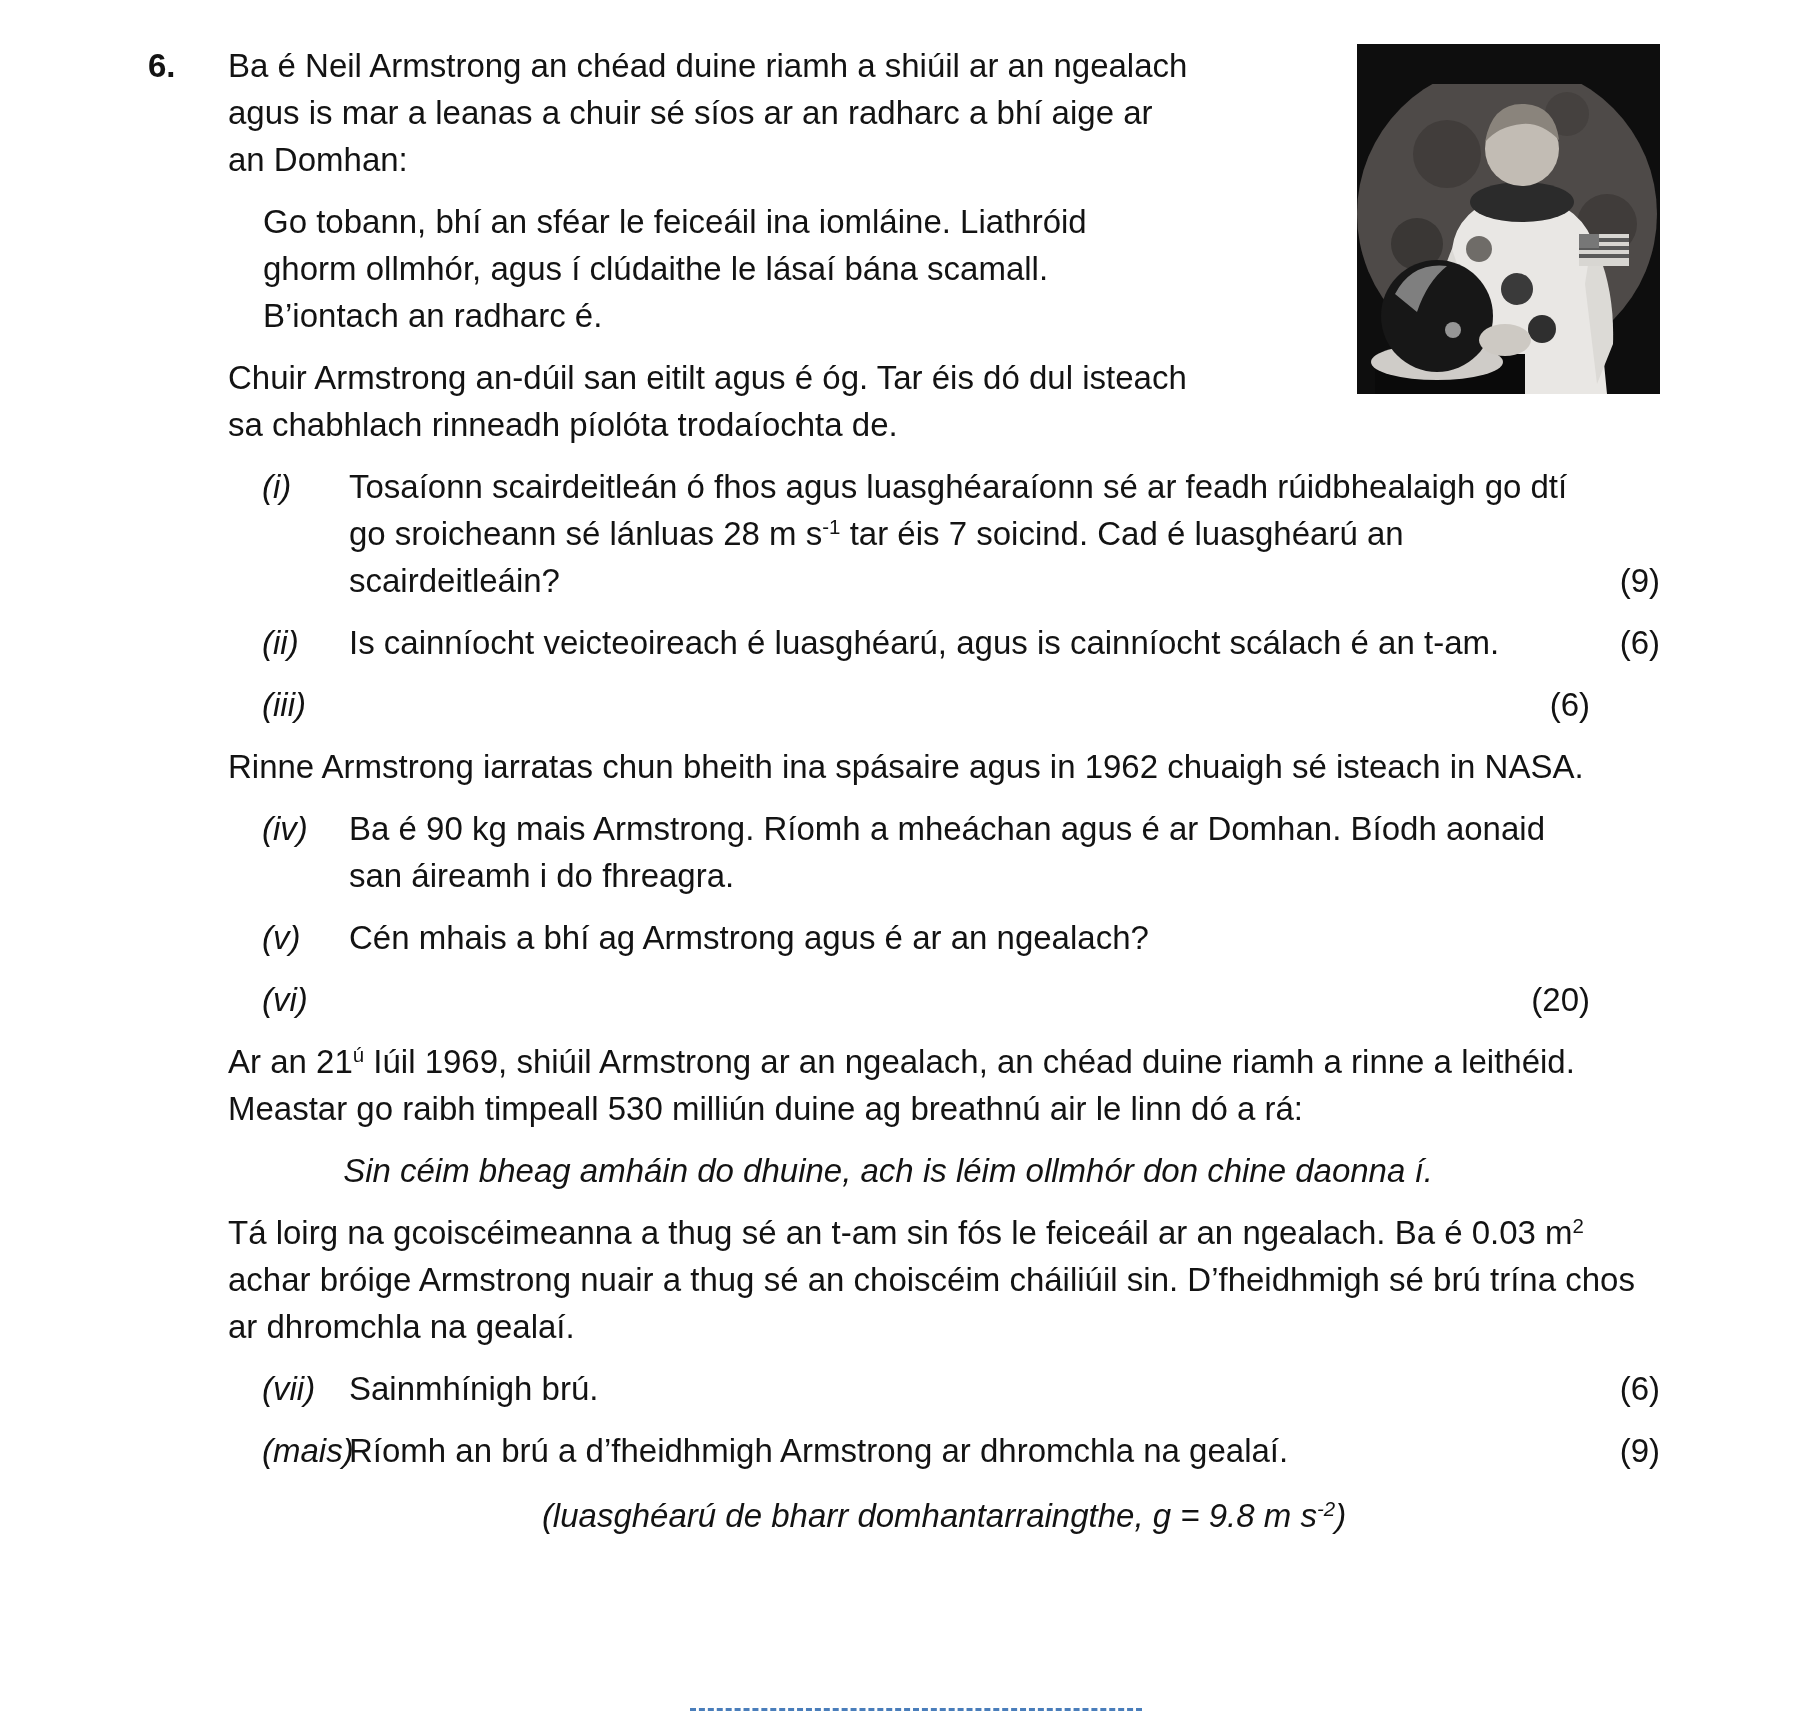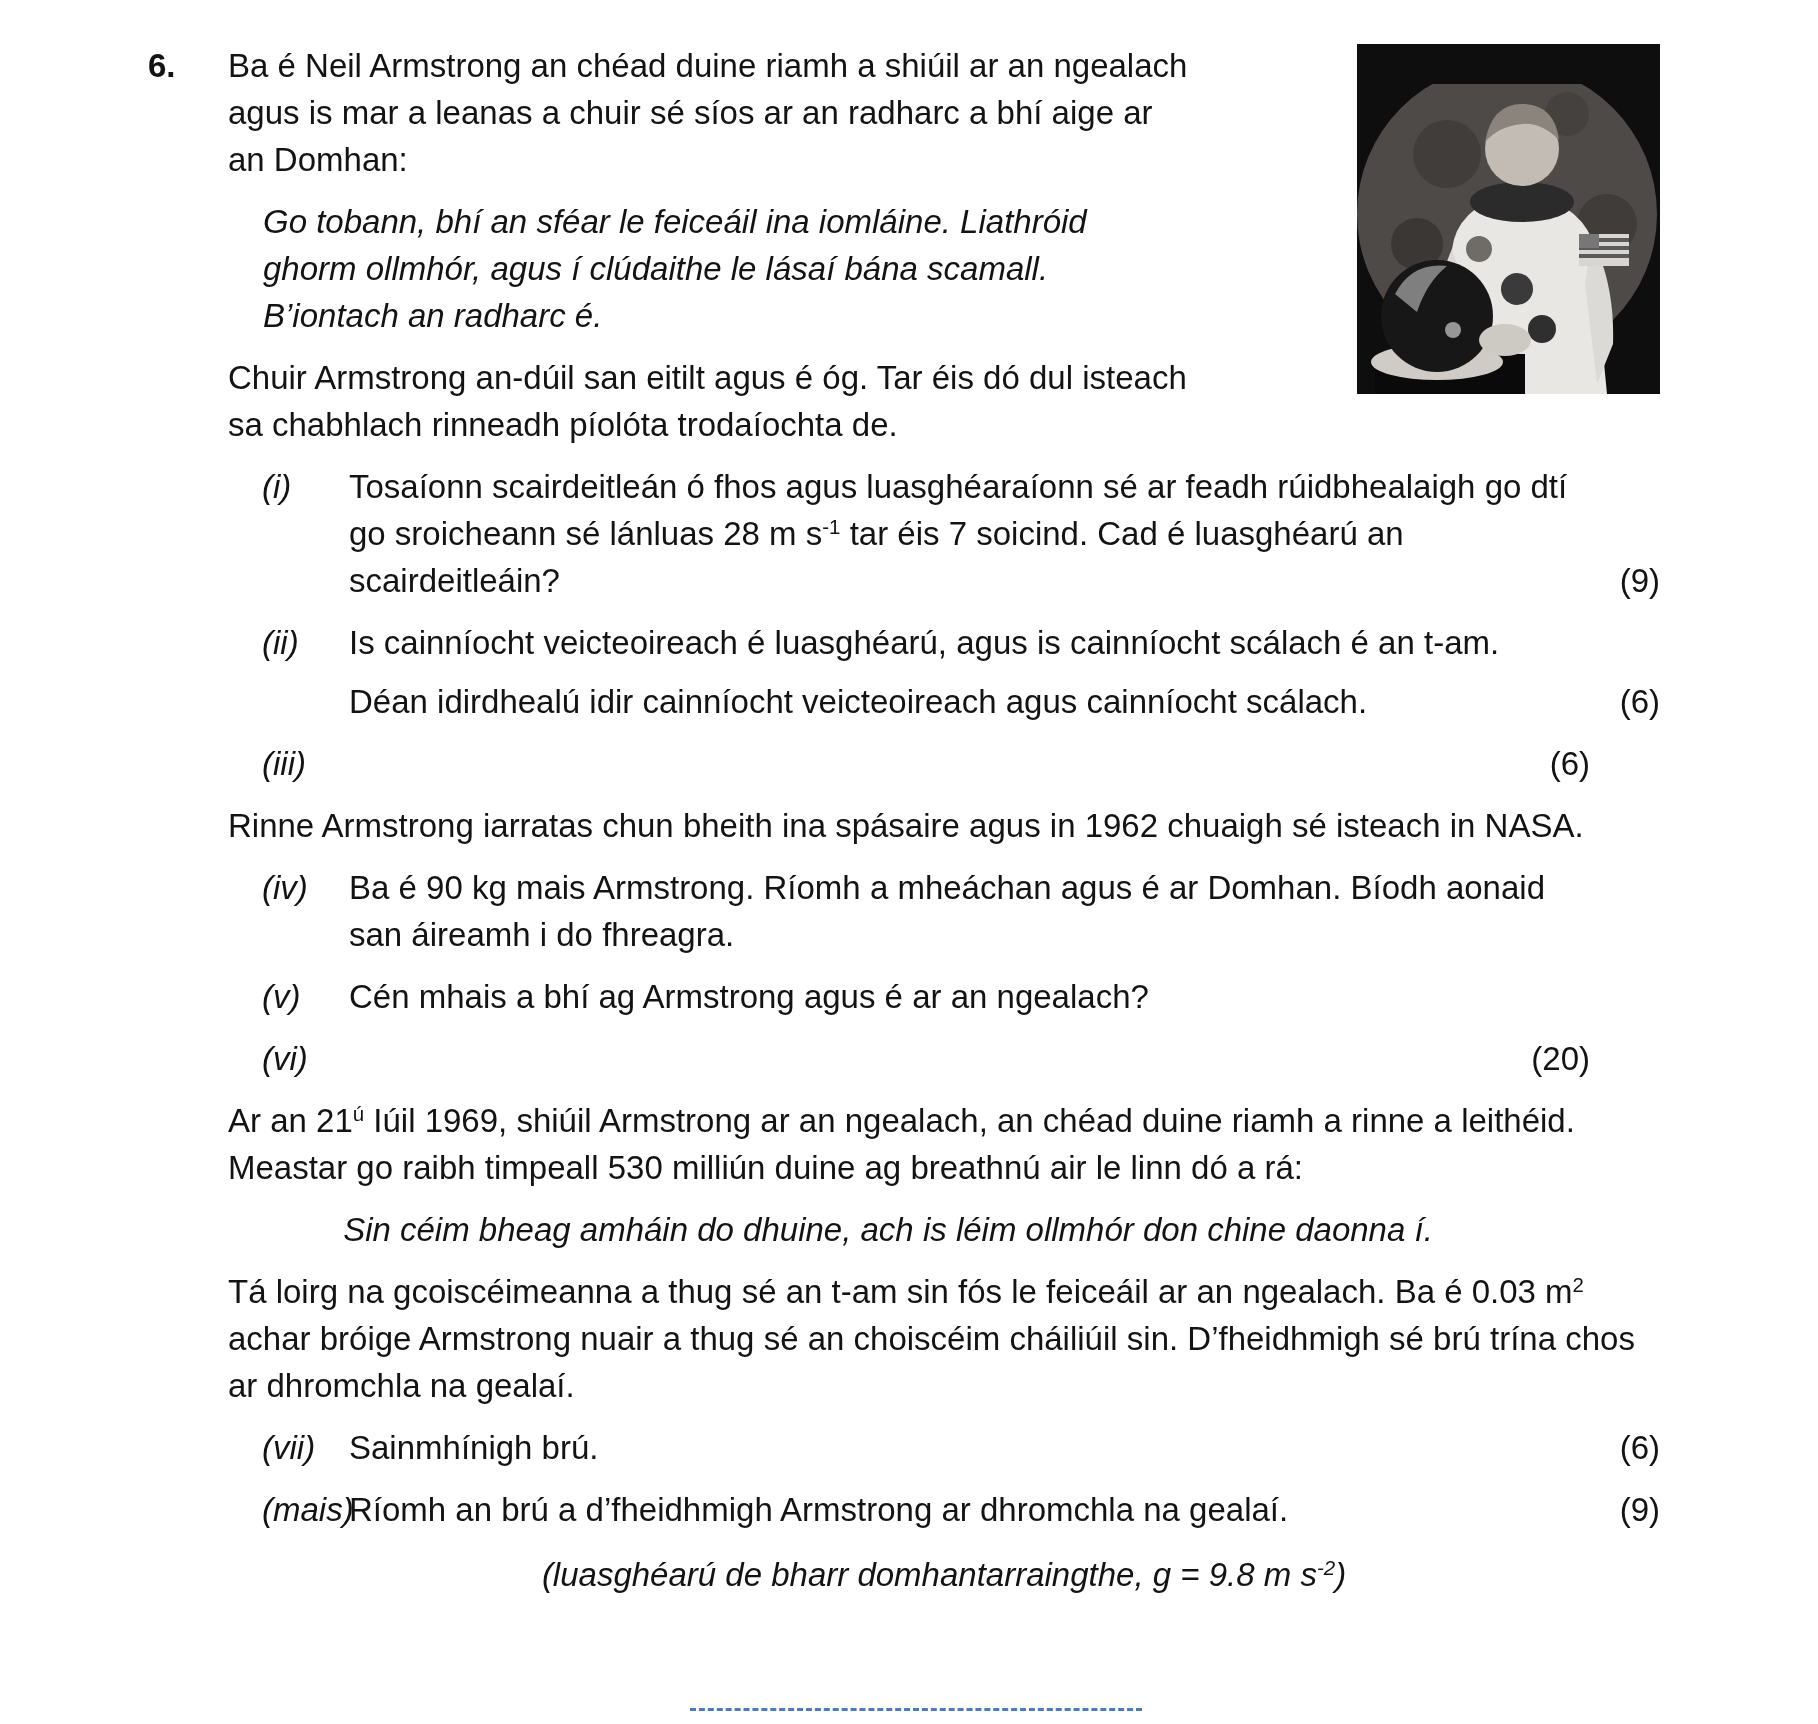--- a/index.html
+++ b/index.html
@@ -8,21 +8,21 @@
     font-family:"Liberation Sans",sans-serif;color:#131313;
     font-size:33px;line-height:47px;
   }
   .page{position:absolute;top:42px;left:148px;width:1512px;}
   .qnum{position:absolute;left:0;top:0;font-weight:bold;}
   .content{margin-left:80px;width:1432px;}
   p{margin:0 0 15px 0;}
   .intro{max-width:960px;}
   .body-para{max-width:1432px;}
   .para-navy{max-width:960px;}
-  .quote{font-style:italic;margin-left:35px;max-width:900px;}
+  .quote{margin-left:35px;max-width:900px;}
   .quote2{font-style:italic;margin-left:35px;max-width:1250px;text-align:center;}
   .photo-wrap{float:right;width:303px;height:350px;margin:2px 0 14px 30px;}
   .photo-wrap svg{display:block;width:100%;height:100%;}
   .q-item{
     display:grid;grid-template-columns:87px 1241px 1fr;
     margin:0 0 15px 34px;
   }
   .q-label{font-style:italic;}
   .q-text p{margin:0;}
   .q-text .second-line{margin-top:12px;}
@@ -97,21 +97,20 @@
       <div class="q-text">
         <p><span>Tosaíonn scairdeitleán ó fhos agus luasghéaraíonn sé ar feadh rúidbhealaigh go dtí go sroicheann sé lánluas 28 m s</span><sup>-1</sup><span> tar éis 7 soicind.  Cad é luasghéarú an scairdeitleáin?</span></p>
       </div>
       <span class="q-marks">(9)</span>
     </div>
 
     <div class="q-item">
       <span class="q-label">(ii)</span>
       <div class="q-text">
         <p>Is cainníocht veicteoireach é luasghéarú, agus is cainníocht scálach é an t-am.</p>
-        <p class="second-line">Déan idirdhealú idir cainníocht veicteoireach agus cainníocht scálach.</p>
       </div>
       <span class="q-marks">(6)</span>
     </div>
 
     <div class="q-item">
       <span class="q-label">(iii)</span>
       <span class="q-marks">(6)</span>
     </div>
 
     <p class="body-para">Rinne Armstrong iarratas chun bheith ina spásaire agus in 1962 chuaigh sé isteach in NASA.</p>

